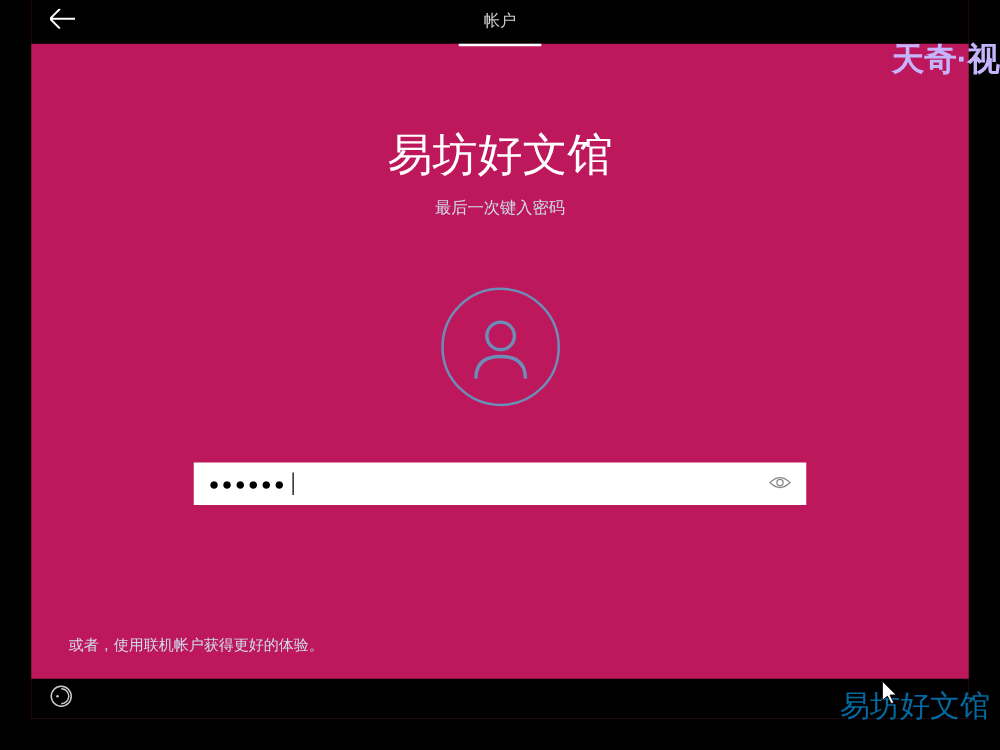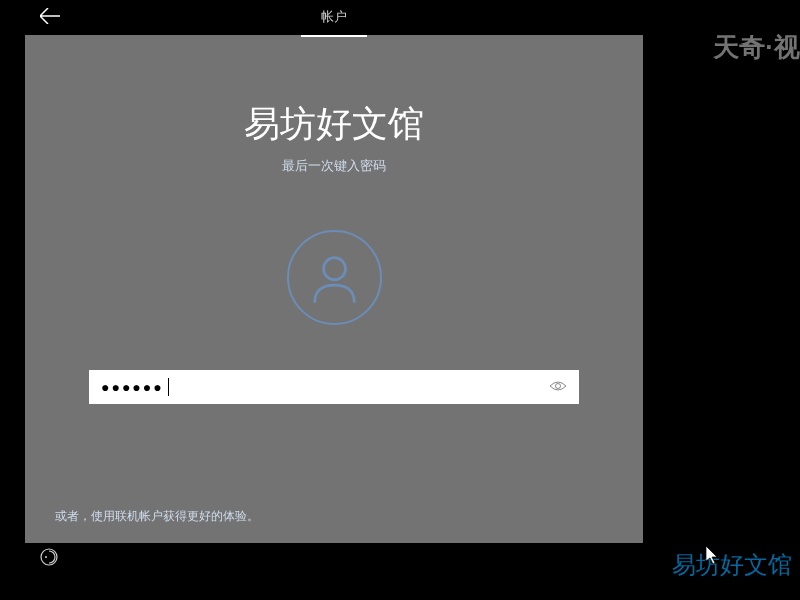--- a/index.html
+++ b/index.html
@@ -12,23 +12,23 @@
       height: 600px;
       background: #000;
       font-family: "Microsoft YaHei", "Segoe UI", sans-serif;
       overflow: hidden;
       position: relative;
     }
     .container {
       position: absolute;
       left: 25px;
       top: 0;
-      width: 618px;
+      width: 750px;
       height: 575px;
-      background: #737373;
+      background: #be185d;
     }
     .header {
       height: 35px;
       background: #000;
       display: flex;
       align-items: center;
       position: relative;
     }
     .back-arrow {
       color: #fff;
@@ -147,21 +147,21 @@
     .ease-icon {
       color: #ccc;
       font-size: 16px;
       padding: 0 15px;
       cursor: pointer;
     }
     .watermark-top {
       position: absolute;
       top: 30px;
       right: 0;
-      color: #737373;
+      color: #c4b5fd;
       font-size: 26px;
       font-weight: bold;
       z-index: 10;
     }
     .watermark-bottom {
       position: absolute;
       bottom: 19px;
       right: 8px;
       color: #0369a1;
       font-size: 24px;

